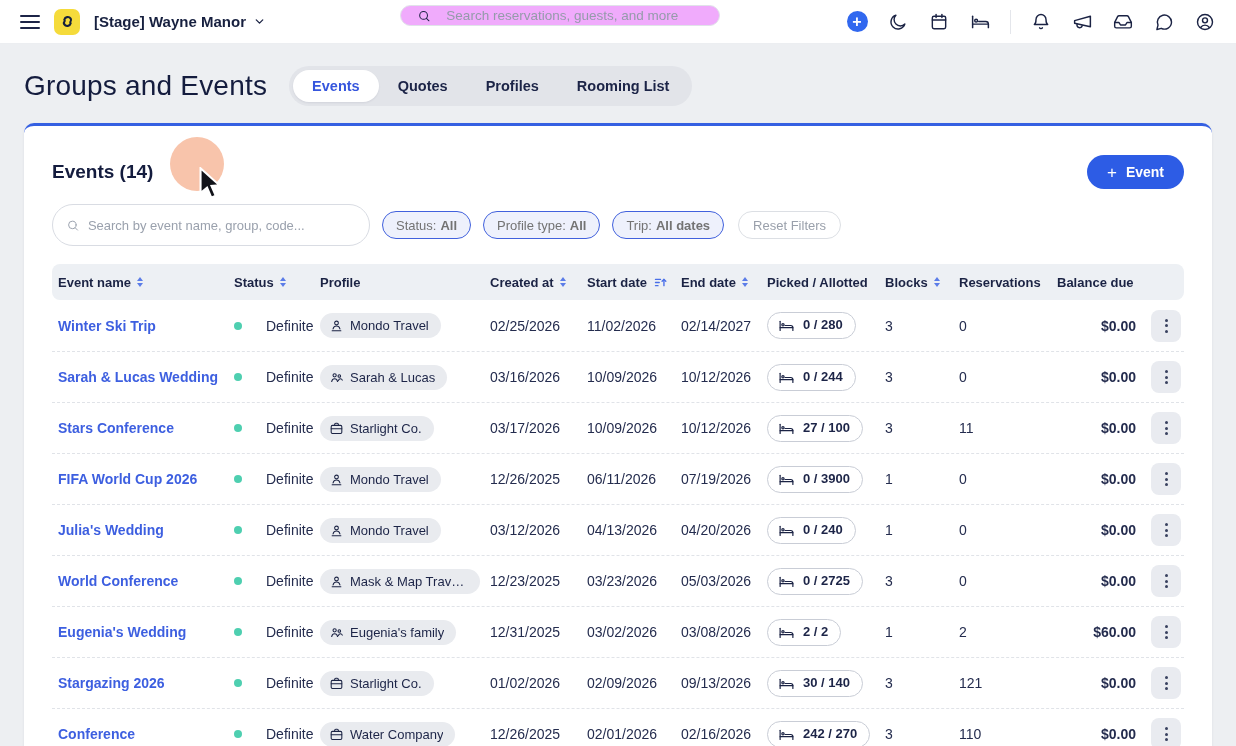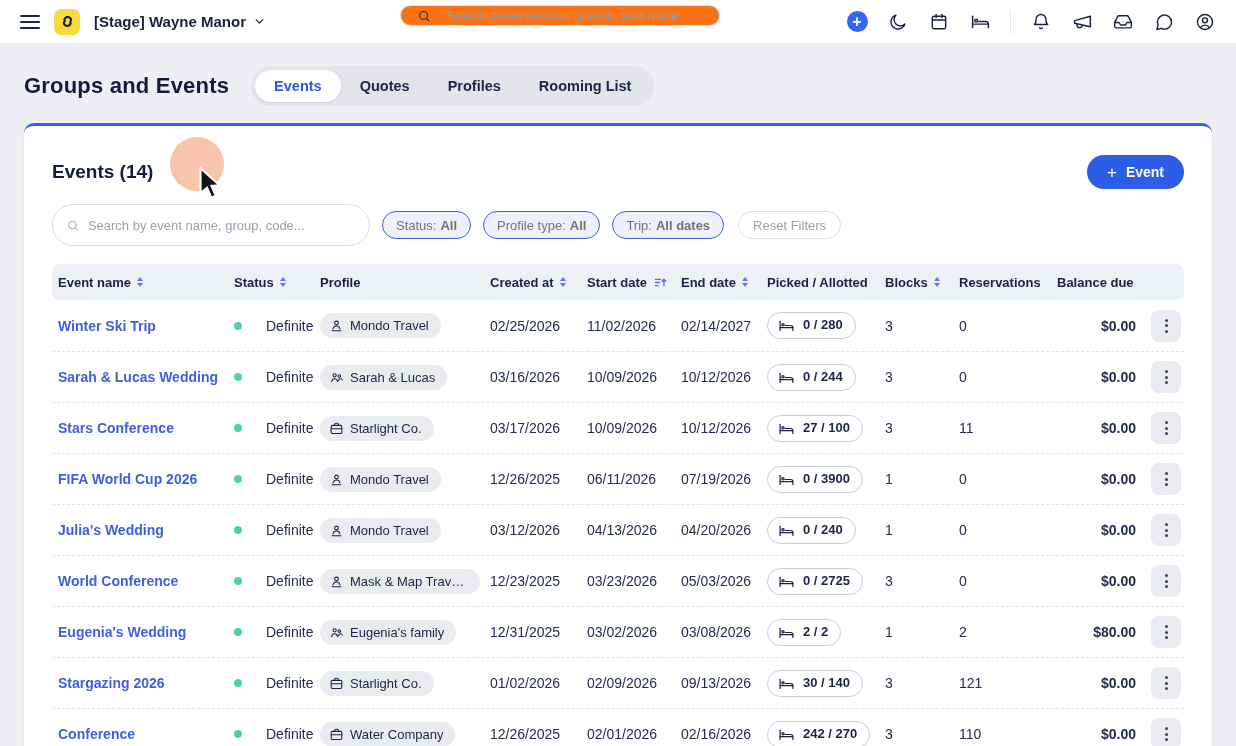--- a/index.html
+++ b/index.html
@@ -6,31 +6,31 @@
   html,body { width:1236px; height:746px; overflow:hidden; }
   body { font-family:"Liberation Sans", sans-serif; background:#edeff2; color:#1c2447; position:relative; }
 
   
   .navbar { height:44px; background:#fff; display:flex; align-items:center; padding:0 20px; position:relative; border-bottom:1px solid #eceef1; }
   .nav-left { display:flex; align-items:center; gap:14px; }
   .hamburger { width:20px; display:flex; flex-direction:column; gap:4px; cursor:pointer; }
   .hamburger span { height:2px; background:#1c2447; border-radius:2px; }
   .logo { width:26px; height:26px; background:#f5db3b; border-radius:7px; display:flex; align-items:center; justify-content:center; }
   .property { display:flex; align-items:center; gap:7px; font-size:15px; font-weight:700; color:#17203f; cursor:pointer; }
-  .nav-search { position:absolute; left:400px; top:5px; width:320px; height:21px; border:1px solid #e0e3e9; border-radius:999px; display:flex; align-items:center; gap:15px; padding:0 16px; background:#f97316; }
+  .nav-search { position:absolute; left:400px; top:5px; width:320px; height:21px; border:1px solid #e0e3e9; border-radius:999px; display:flex; align-items:center; gap:15px; padding:0 16px; background:#f0abfc; }
   .nav-search input { border:none; outline:none; font-size:13.5px; color:#3a435c; width:100%; background:transparent; font-family:inherit; }
   .nav-search input::placeholder { color:#949baa; }
   .nav-right { margin-left:auto; display:flex; align-items:center; gap:19px; }
   .nav-ic { width:22px; height:22px; display:flex; align-items:center; justify-content:center; cursor:pointer; }
   .plus-circle { width:21px; height:21px; border-radius:50%; background:#3168ef; color:#fff; font-size:16px; font-weight:700; display:flex; align-items:center; justify-content:center; line-height:1; }
   .nav-divider { width:1px; height:24px; background:#e4e6eb; }
 
   
   .page-head { display:flex; align-items:center; padding:22px 24px 0; gap:22px; }
-  .page-title { font-size:22px; font-weight:700; color:#141c3e; letter-spacing:.2px; }
+  .page-title { font-size:28px; font-weight:400; color:#141c3e; letter-spacing:.2px; }
   .tabs { background:#e2e4e9; border-radius:999px; padding:4px; display:flex; }
   .tab { border:none; background:transparent; font-family:inherit; font-size:14.5px; font-weight:600; color:#1c2447; padding:8px 19px; border-radius:999px; cursor:pointer; }
   .tab.active { background:#fff; color:#3656dd; box-shadow:0 1px 2px rgba(20,28,62,.08); }
 
   
   .card { margin:17px 24px 0; background:#fff; border-radius:10px; border-top:3px solid #3560e2; height:640px; box-shadow:0 1px 3px rgba(16,24,40,.07); position:relative; }
   .panel-head { display:flex; align-items:center; justify-content:space-between; padding:29px 28px 0; }
   .panel-title { font-size:19px; font-weight:800; color:#141c3e; }
   .btn-event { background:#2d5ce5; color:#fff; border:none; border-radius:999px; height:34px; padding:0 20px; font-family:inherit; font-size:14px; font-weight:600; display:flex; align-items:center; gap:9px; cursor:pointer; }
   .btn-event .plus { font-size:17px; font-weight:500; line-height:1; }
@@ -587,21 +587,21 @@
                   <path d="M21 19v-4a3 3 0 0 0-3-3h-8"></path>
                   <path d="M3 15h18"></path>
                   <circle cx="7" cy="11" r="1.6"></circle>
                 </svg>
               </span>
               <span>2 / 2</span>
             </span>
           </div>
           <div class="td">1</div>
           <div class="td">2</div>
-          <div class="td balance">$80.00</div>
+          <div class="td balance">$60.00</div>
           <div class="td">
             <button class="kebab">
               <i></i>
               <i></i>
               <i></i>
             </button>
           </div>
         </div>
         <div class="grid tr">
           <div class="td">

